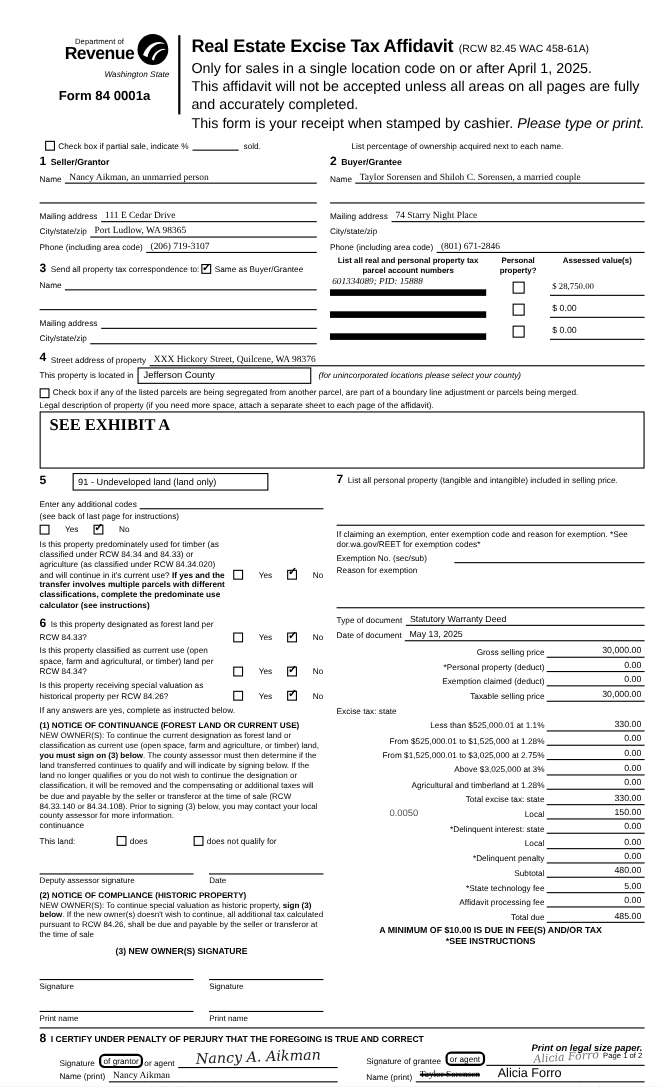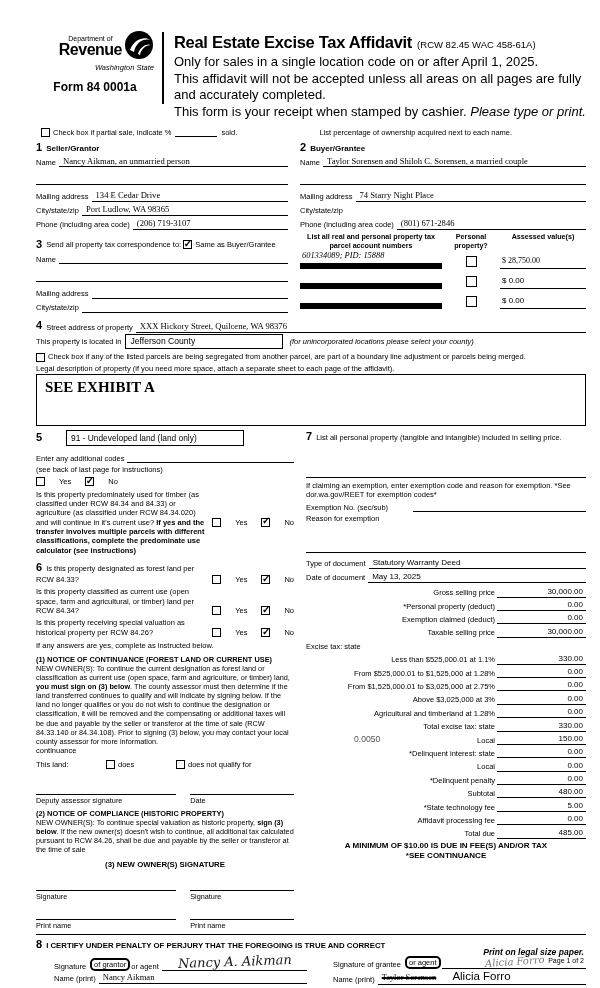--- a/index.html
+++ b/index.html
@@ -152,21 +152,21 @@
 
     <div>
       <div><span class="secnum">1</span><span class="sectitle">Seller/Grantor</span></div>
       <div class="frow">
           <span class="flabel">Name</span>
           <span class="fill">Nancy Aikman, an unmarried person</span>
         </div>
       <div class="blank-line" style="margin-top:6px;"></div>
       <div class="frow" style="margin-top:4px;">
           <span class="flabel">Mailing address</span>
-          <span class="fill">134 E Cedar Drive</span>
+          <span class="fill">111 E Cedar Drive</span>
         </div>
       <div class="frow">
           <span class="flabel">City/state/zip</span>
           <span class="fill">Port Ludlow, WA 98365</span>
         </div>
       <div class="frow">
           <span class="flabel">Phone (including area code)</span>
           <span class="fill">(206) 719-3107</span>
         </div>
 
@@ -459,21 +459,21 @@
         <div class="fin-row">
             <span class="fin-label">Affidavit processing fee</span>
             <span class="fin-val">0.00</span>
           </div>
         <div class="fin-row">
             <span class="fin-label">Total due</span>
             <span class="fin-val">485.00</span>
           </div>
       </div>
       <div class="min-note">A MINIMUM OF $10.00 IS DUE IN FEE(S) AND/OR TAX</div>
-      <div class="min-note" style="margin-top:0;">*SEE CONTINUANCE</div>
+      <div class="min-note" style="margin-top:0;">*SEE INSTRUCTIONS</div>
     </div>
   </div>
 
   <hr class="mid" style="margin-top:4px;">
   <div>
     <div><span class="secnum">8</span><b style="font-size:7.8px;">I CERTIFY UNDER PENALTY OF PERJURY THAT THE FOREGOING IS TRUE AND CORRECT</b></div>
     <div class="sig-grid">
       <div>
         <div class="sigrow">
           <span class="flabel">Signature</span>

